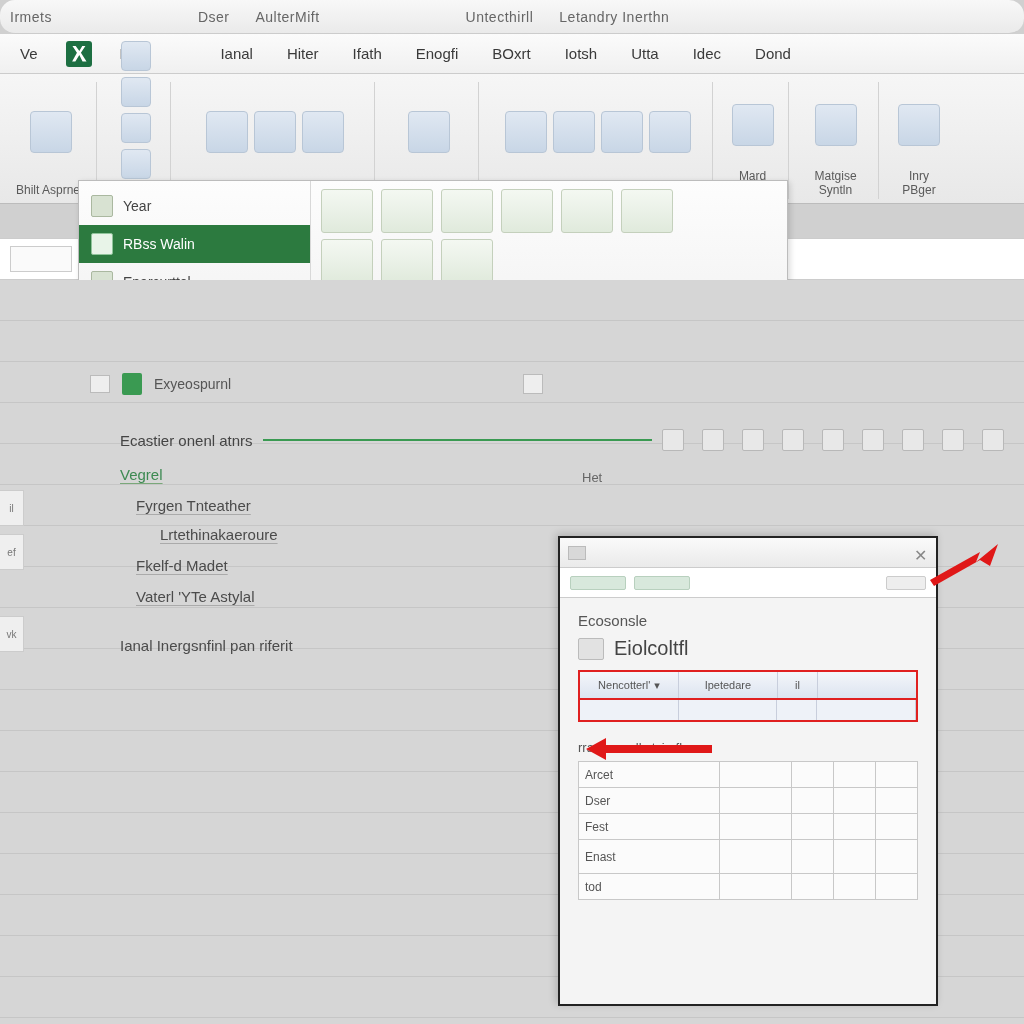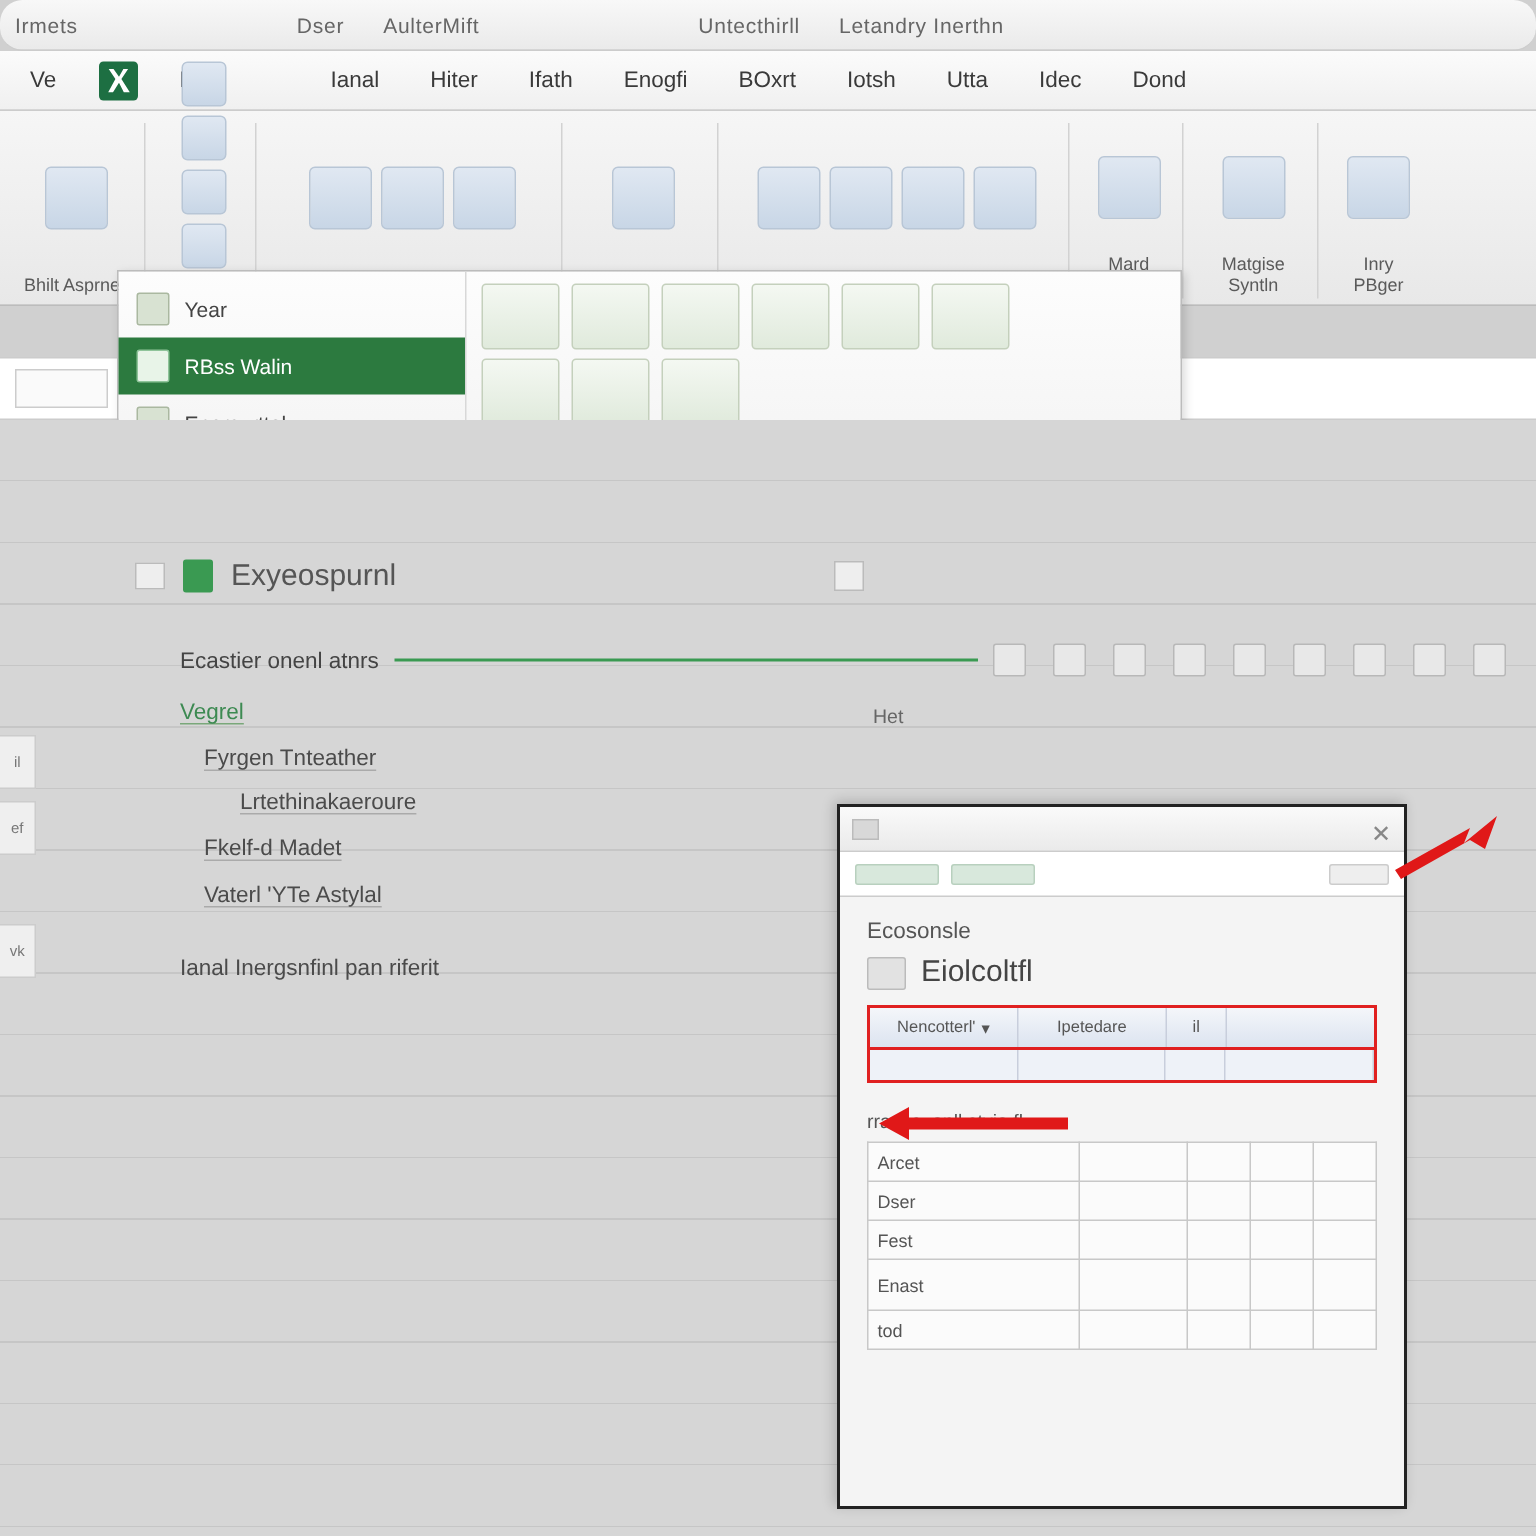--- a/index.html
+++ b/index.html
@@ -41,21 +41,21 @@
 .namebox { width:62px; height:26px; border:1px solid #ccc; background:#fafafa; }
 .fx { font-style:italic; color:#666; font-size:14px; }
 
 
 .sheet-area { position:absolute; left:0; top:280px; right:0; bottom:0; background:#d6d6d6; }
 .sheet-area::before { content:""; position:absolute; inset:0; background:
   repeating-linear-gradient(to bottom, transparent 0, transparent 40px, #c6c6c6 40px, #c6c6c6 41px);
 }
 
 
-.crumb { position:absolute; left:90px; top:370px; width:870px; height:28px; display:flex; align-items:center; gap:12px; color:#555; font-size:20px; }
+.crumb { position:absolute; left:90px; top:370px; width:870px; height:28px; display:flex; align-items:center; gap:12px; color:#555; font-size:14px; }
 .crumb .ico { width:20px; height:22px; background:#3a9a52; border-radius:2px; }
 .mini-toolbar { position:absolute; left:120px; top:420px; right:20px; height:40px; display:flex; align-items:center; gap:10px; color:#4a4a4a; font-size:15px; }
 .mini-toolbar .title { font-weight:500; color:#444; }
 .mini-toolbar .rest { flex:1; height:2px; background:#3a9a52; }
 .mini-icons { display:flex; gap:18px; margin-left:auto; color:#888; }
 .mini-icons .mi { width:22px; height:22px; border:1px solid #b8b8b8; background:#e8e8e8; border-radius:2px; }
 
 
 .outline { position:absolute; left:120px; top:460px; width:420px; color:#4b4b4b; font-size:15px; line-height:1.4; }
 .outline .lvl0 { color:#3d8a52; margin-top:4px; text-decoration:underline; text-decoration-color:#7aa87a; text-underline-offset:3px; }

